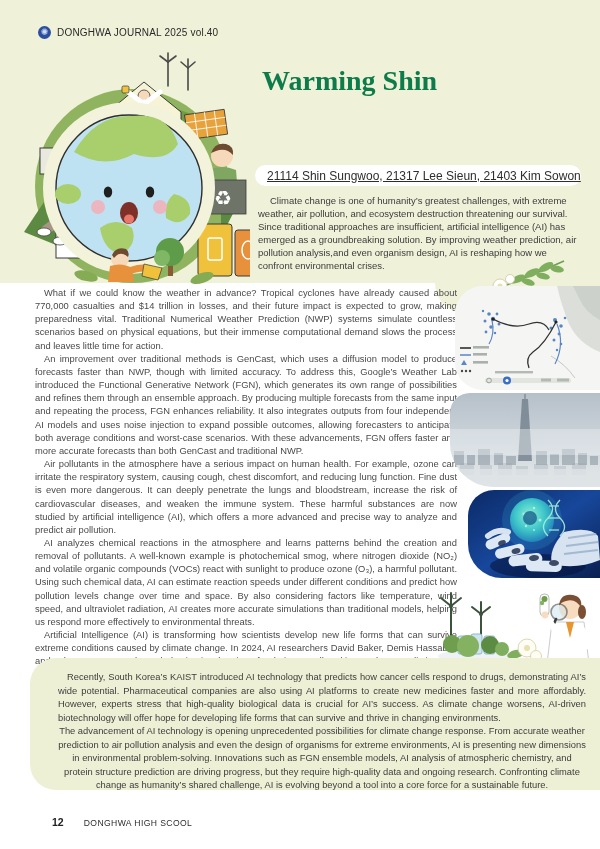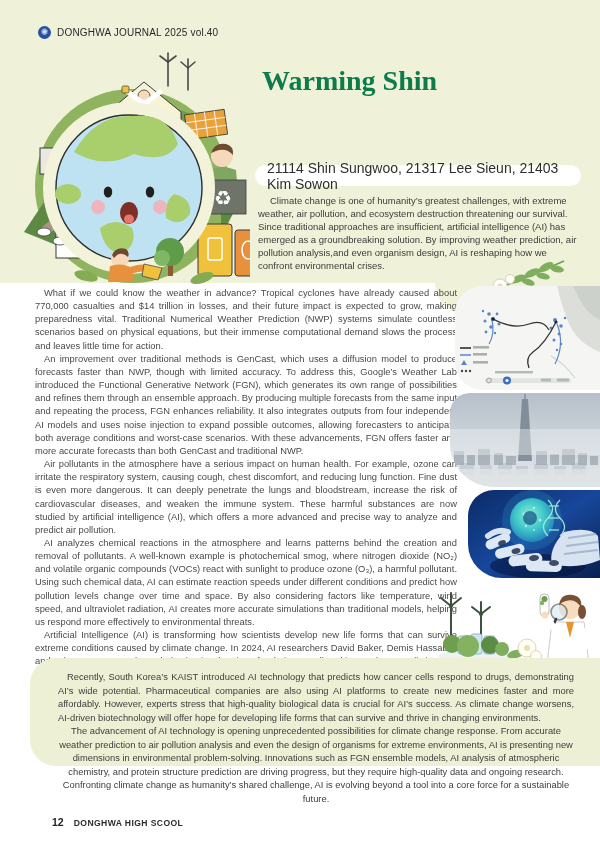--- a/index.html
+++ b/index.html
@@ -11,42 +11,42 @@
   .top-bg{position:absolute;left:0;top:0;width:600px;height:283px;background:#eff1d8;}
   .top-bg-ext{position:absolute;right:0;top:283px;width:165px;height:30px;background:#eff1d8;border-radius:0 0 0 30px;}
   .journal-header{position:absolute;left:38px;top:26px;display:flex;align-items:center;gap:6px;}
   .journal-header .emblem{width:13px;height:13px;border-radius:50%;background:#2b4f9e;display:flex;align-items:center;justify-content:center;color:#cfe0f5;font-size:9px;line-height:1;}
   .journal-title{font-size:10px;font-weight:normal;color:#2a2a2a;letter-spacing:.2px;}
   .earth-illustration{position:absolute;left:16px;top:52px;width:234px;height:234px;}
   .title-block{position:absolute;left:262px;top:64px;width:326px;}
   .title-green{font-family:"Liberation Serif",serif;font-weight:bold;font-size:28px;line-height:1.18;color:#0e7c4a;margin:0;}
   .title-black{font-family:"Liberation Serif",serif;font-weight:bold;font-size:22.5px;line-height:1.15;color:#141414;margin:5px 0 0 0;}
   .authors-pill{position:absolute;left:255px;top:165px;width:326px;height:21px;background:#ffffff;border-radius:11px;display:flex;align-items:center;padding-left:12px;box-sizing:border-box;}
-  .authors-pill span{font-size:14px;color:#2e2e2e;}
+  .authors-pill span{font-size:12px;color:#2e2e2e;text-decoration:underline;}
   .intro-text{position:absolute;left:258px;top:195px;width:324px;font-size:9.5px;line-height:12.9px;color:#3c3c3c;text-align:left;}
   .intro-text p{margin:0;text-indent:12px;}
   .branch-deco{position:absolute;left:488px;top:255px;width:82px;height:40px;}
   .body-col{position:absolute;left:35px;top:287px;width:422px;}
   .body-col p{margin:0;font-size:9.35px;line-height:13.15px;color:#4a4a4a;text-align:justify;text-indent:9px;}
   .fig{position:absolute;overflow:hidden;}
   .fig-map{left:455px;top:286px;width:145px;height:104px;border-radius:28px 0 0 28px;background:#f5f6f3;}
   .fig-sky{left:450px;top:393px;width:150px;height:94px;border-radius:20px 0 0 44px;}
   .fig-bio{left:468px;top:490px;width:132px;height:88px;border-radius:26px 0 0 34px;}
   .sci-illustration{position:absolute;left:428px;top:586px;width:168px;height:78px;}
   .highlight-box{
-    position:absolute;left:30px;top:658px;width:570px;height:108px;
+    position:absolute;left:30px;top:658px;width:570px;height:132px;
     background:#eef0d5;border-radius:26px 0 0 26px;box-sizing:border-box;
-    padding:13px 26px 0 28px;
+    padding:13px 14px 0 28px;
   }
   .highlight-box p{margin:0;font-size:9.35px;line-height:13.5px;color:#3d3d3d;}
   .highlight-box p.just{text-align:justify;text-indent:9px;}
   .highlight-box p.cent{text-align:center;}
   .page-footer{position:absolute;left:52px;top:816px;display:flex;align-items:baseline;gap:10px;}
   .page-footer .num{font-size:10.5px;font-weight:bold;color:#222;}
-  .page-footer .school{font-size:8.6px;font-weight:bold;color:#2c2c2c;letter-spacing:.4px;}
+  .page-footer .school{font-size:8.6px;font-weight:normal;color:#2c2c2c;letter-spacing:.4px;margin-left:10px;}
   svg{display:block;}
 </style>
 </head>
 <body>
 
 <div class="page">
 
   <div class="top-bg"></div>
   <div class="top-bg-ext"></div>
 

